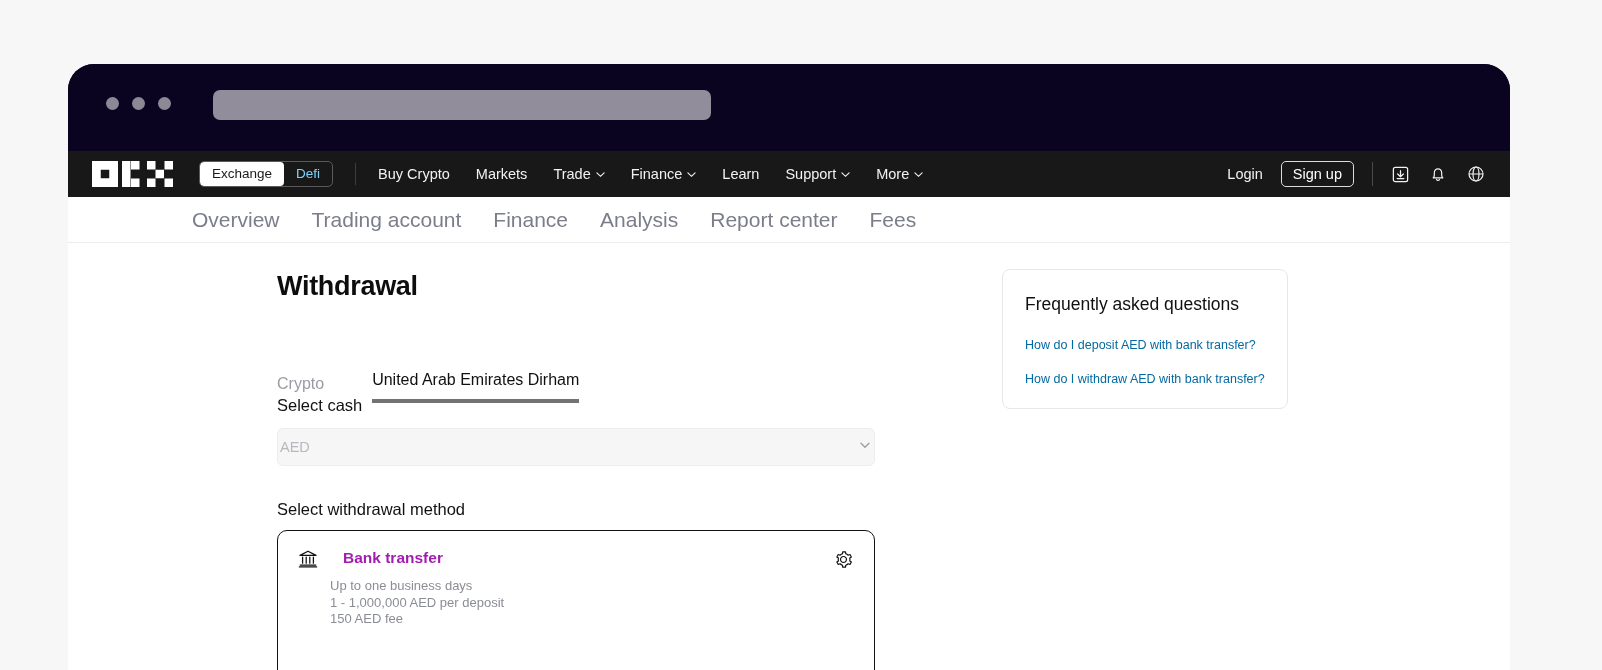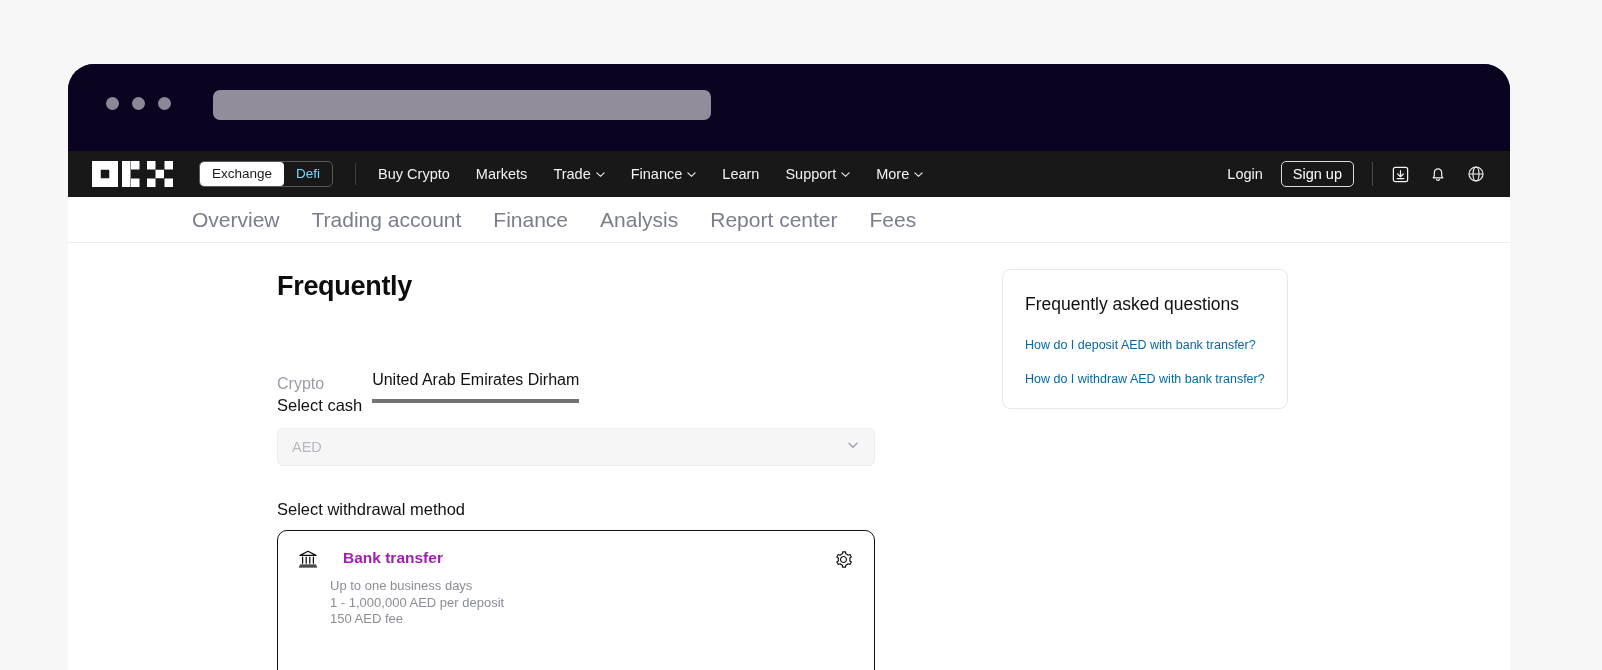--- a/index.html
+++ b/index.html
@@ -128,21 +128,21 @@
     font-size: 16.5px; color: #111111;
   }
   .flabel.cash { top: 153px; }
   .flabel.method { top: 257px; }
 
   .select {
     position: absolute; left: 209px; top: 185px;
     width: 598px; height: 38px;
     background: #f6f6f7; border: 1px solid #ededee; border-radius: 6px;
     display: flex; align-items: center; justify-content: space-between;
-    padding: 0 14px; cursor: pointer;
+    padding: 0 2px; cursor: pointer;
   }
   .select-val { font-size: 14.5px; color: #b7b9bf; }
 
   .method-card {
     position: absolute; left: 209px; top: 287px;
     width: 598px; height: 150px;
     border: 1px solid #111111; border-radius: 10px;
     padding: 18px 20px 0 20px; cursor: pointer;
   }
   .mc-head { display: flex; align-items: flex-start; }
@@ -282,21 +282,21 @@
       <span class="subtab">Overview</span>
       <span class="subtab">Trading account</span>
       <span class="subtab">Finance</span>
       <span class="subtab">Analysis</span>
       <span class="subtab">Report center</span>
       <span class="subtab">Fees</span>
     </div>
 
     <div class="content">
 
-      <div class="title">Frequently</div>
+      <div class="title">Withdrawal</div>
 
       <div class="ctabs">
         <span class="ctab">Crypto</span>
         <span class="ctab active">United Arab Emirates Dirham</span>
       </div>
 
       <div class="flabel cash">Select cash</div>
 
       <div class="select">
         <span class="select-val">AED</span>

